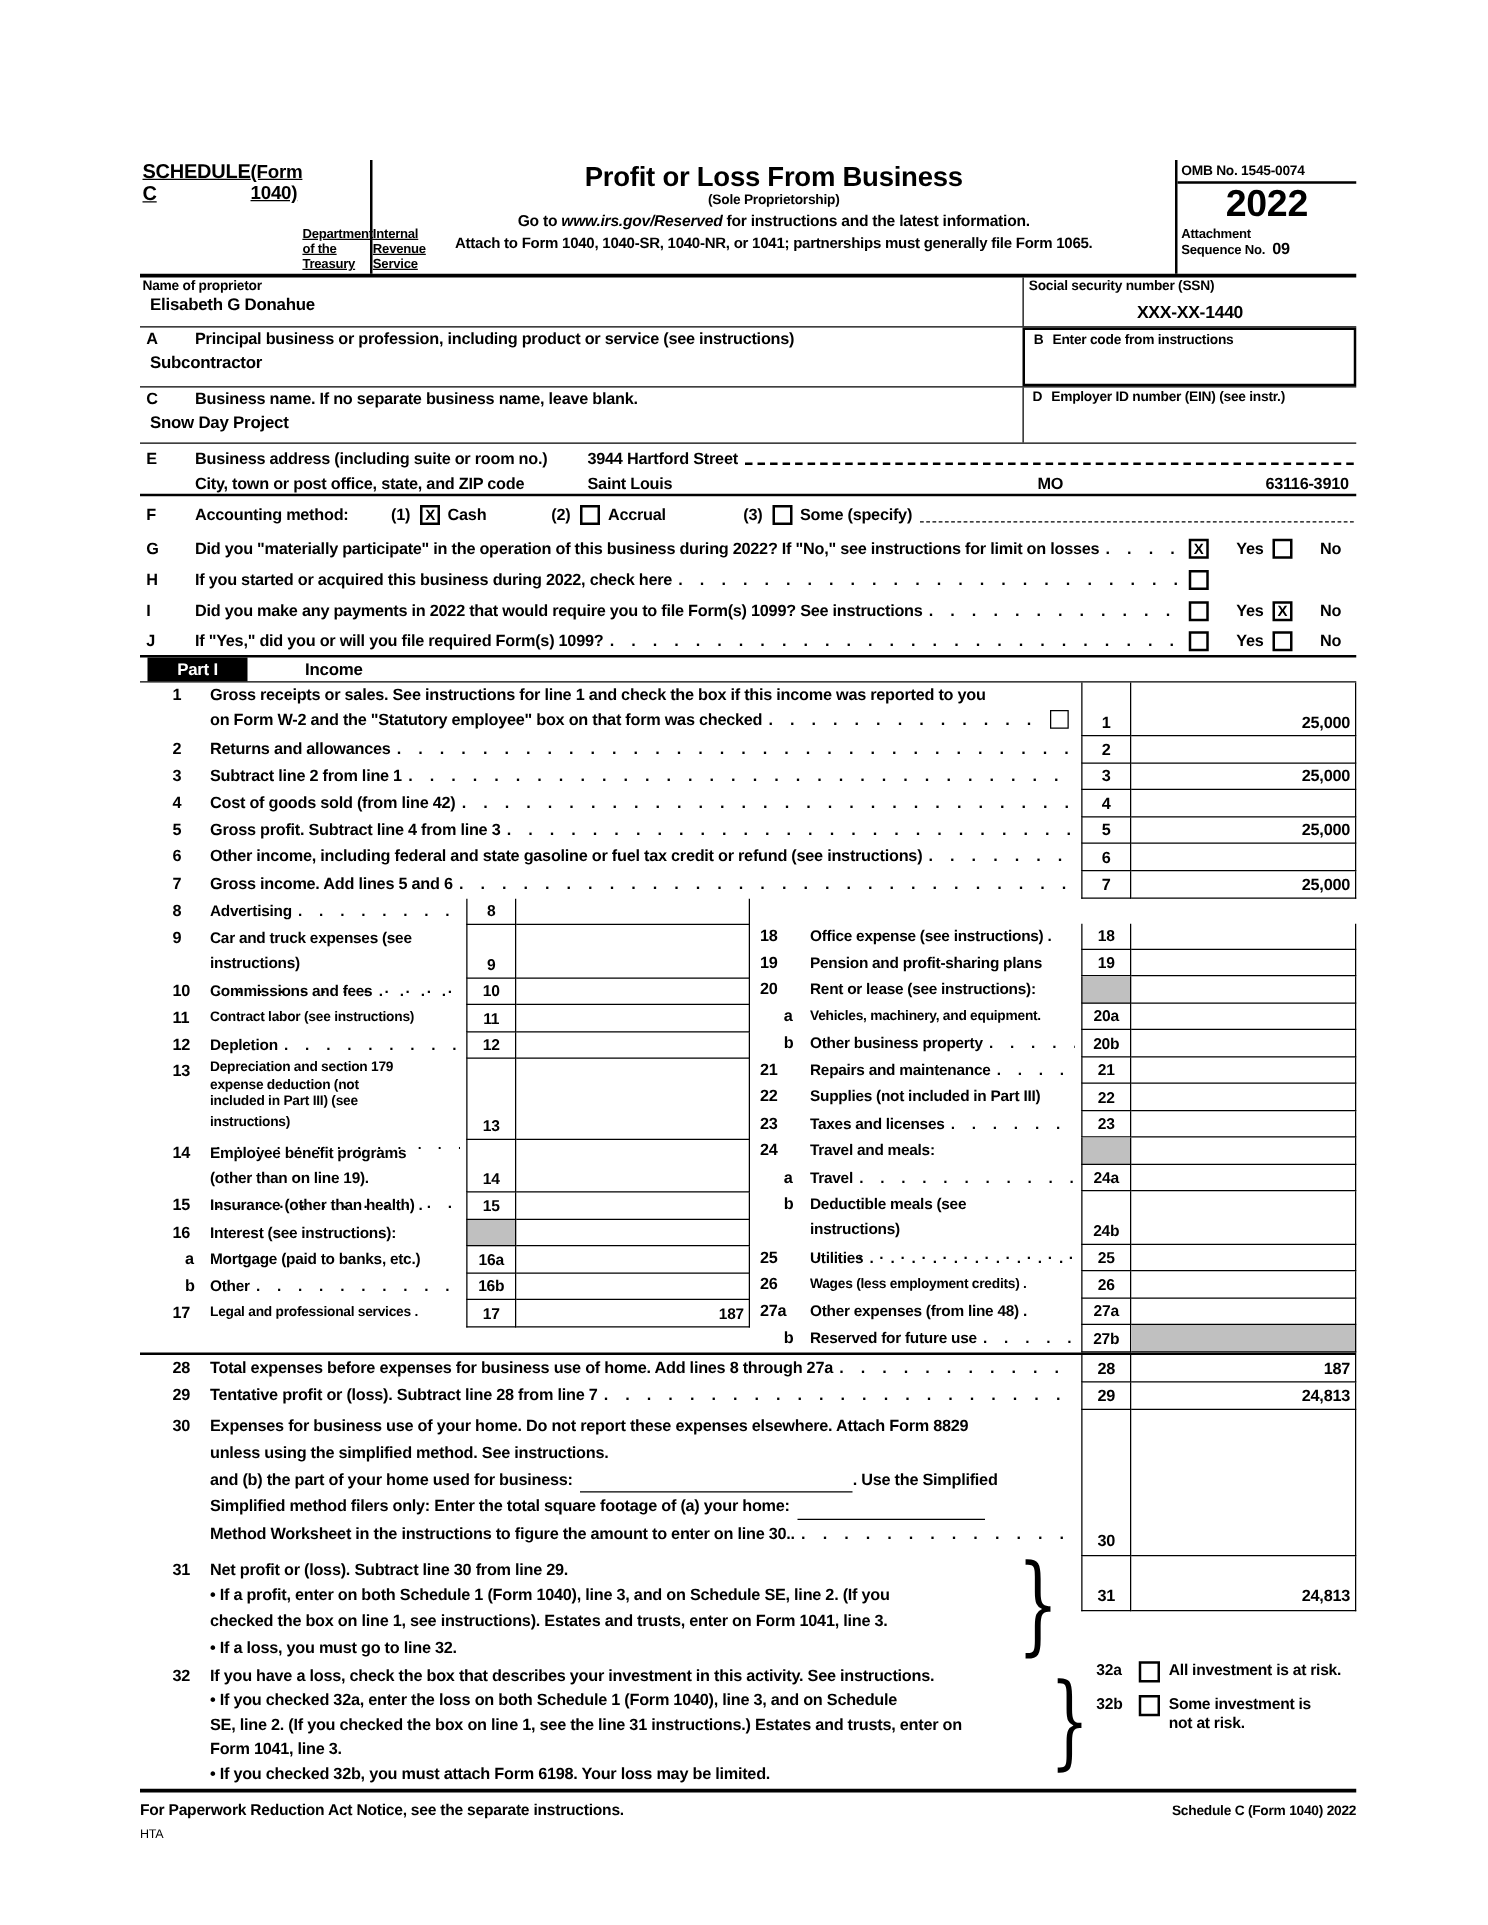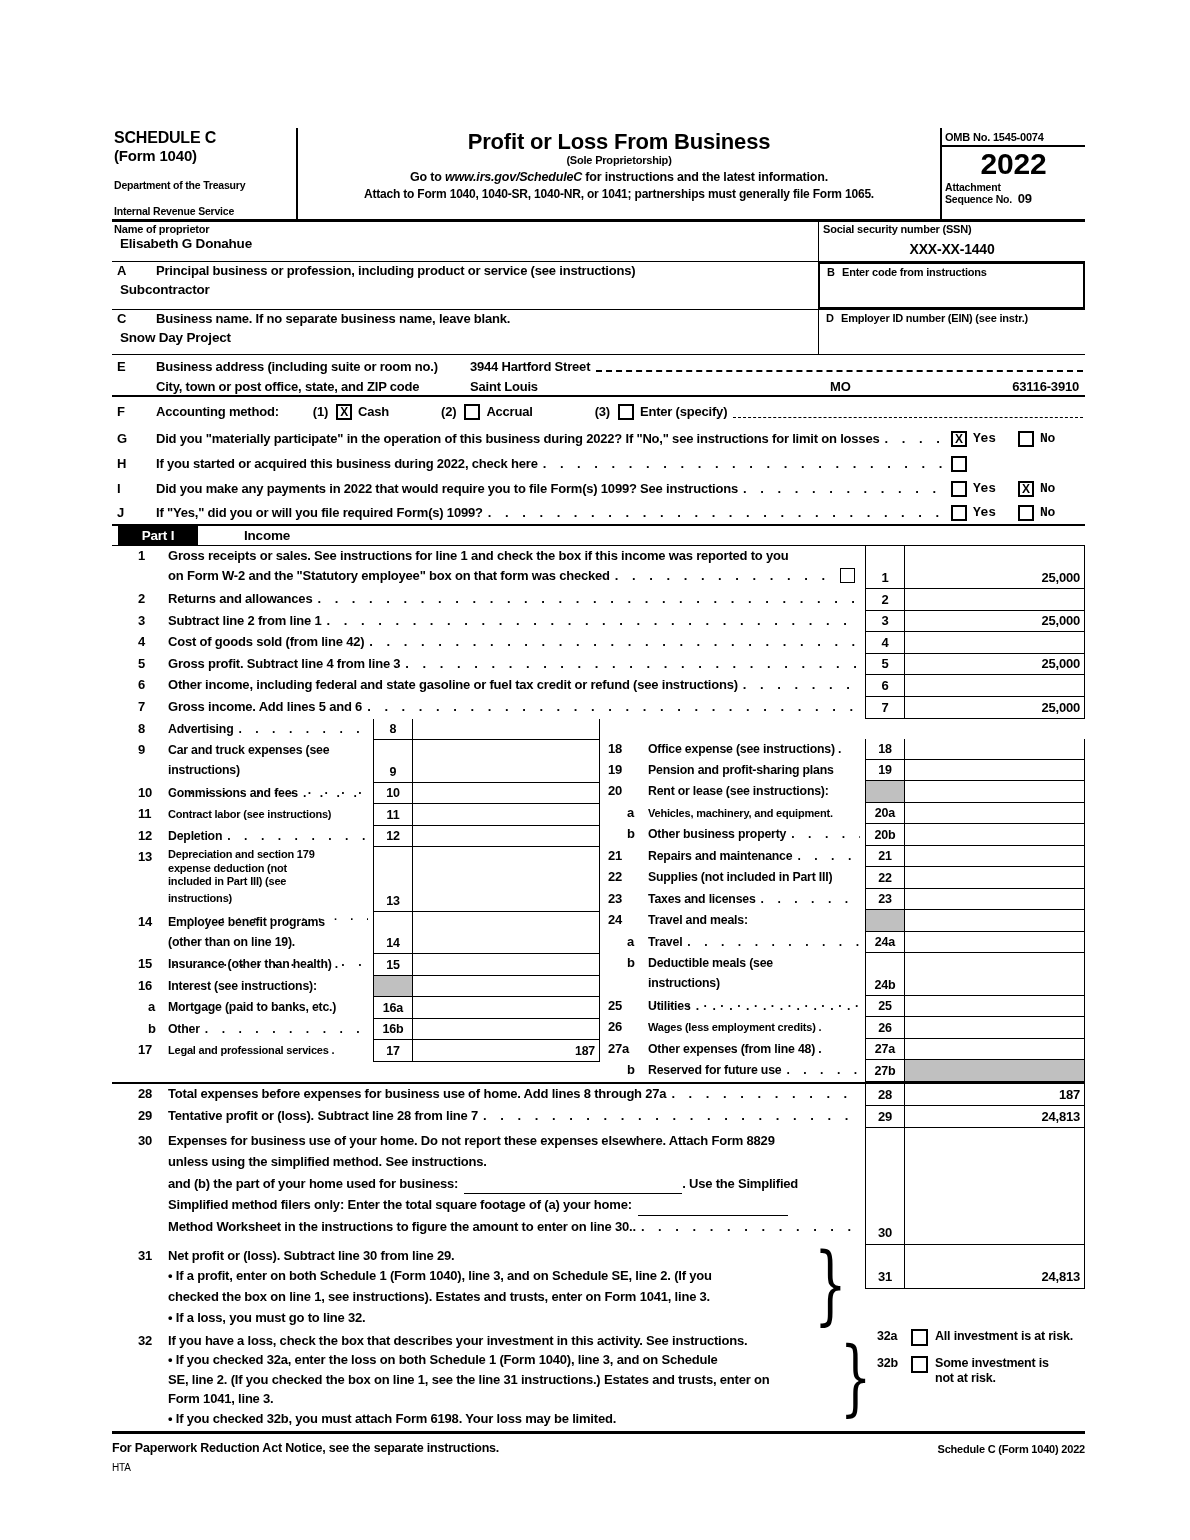--- a/index.html
+++ b/index.html
@@ -4,21 +4,21 @@
 <style>
   * { margin:0; padding:0; box-sizing:border-box; }
   html,body { background:#fff; }
   .page { position:relative; width:1190px; height:1540px; background:#fff; overflow:hidden;
           font-family:"Liberation Sans","DejaVu Sans",sans-serif; color:#000; font-weight:bold; letter-spacing:-0.2px; }
   .form { position:absolute; left:112px; top:128px; width:973px; font-size:13px; }
   .nw { white-space:nowrap; }
 
   
   .hdr { display:flex; border-bottom:3px solid #000; height:94px; }
-  .h-left { width:186px; border-right:2px solid #000; padding:1px 16px 2px 2px; display:flex; flex-direction:column; }
+  .h-left { width:186px; border-right:2px solid #000; padding:1px 16px 2px 2px; display:flex; flex-direction:row;text-decoration:underline; }
   .sched { font-size:16px; line-height:18px; }
   .f1040 { font-size:15px; line-height:17px; }
   .dept { font-size:10.5px; line-height:12px; margin-top:auto; }
   .h-center { flex:1; border-right:2px solid #000; text-align:center; padding-top:1px; }
   .h-title { font-size:22px; line-height:25px; }
   .h-sub { font-size:11px; line-height:12px; }
   .h-goto { font-size:12.5px; margin-top:4px; }
   .h-attach { font-size:12px; margin-top:3px; }
   .h-right { width:143px; }
   .omb { font-size:11px; padding:3px 3px 2px 3px; border-bottom:2px solid #000; }
@@ -50,21 +50,21 @@
   
   .frow { display:flex; align-items:center; height:29px; padding-left:2px; }
   .frow .cb { margin-left:8px; }
   .fnum { margin-left:34px; }
   .fnum2 { margin-left:52px; }
   .fnum3 { margin-left:62px; }
   .flbl { margin-left:6px; }
   .qrow { display:flex; align-items:center; height:25px; padding-left:2px; }
   .d { flex:1; overflow:hidden; white-space:nowrap; min-width:0; margin:0 5px; letter-spacing:5px; }
   .yn { display:flex; align-items:center; width:134px; flex-shrink:0; }
-  .ynlbl { width:52px; margin-left:6px;font-family:Liberation Mono, monospace; }
+  .ynlbl { width:52px; margin-left:22px; }
   .cb { width:16px; height:16px; border:2px solid #000; display:inline-flex; align-items:center;
         justify-content:center; font-size:12px; flex-shrink:0; line-height:12px; }
 
   
   .pbar { display:flex; align-items:center; height:22px; border-top:2px solid #000; border-bottom:1.5px solid #000; }
   .ptag { background:#000; color:#fff; width:80px; margin-left:6px; text-align:center; font-size:13.5px; height:19px; line-height:19px; }
   .ptitle { margin-left:46px; font-size:13.5px; }
   .ptitle2 { margin-left:14px; font-size:13.5px; text-decoration:underline; }
 
   
@@ -143,21 +143,21 @@
     <div class="hdr">
       <div class="h-left">
         <div class="sched">SCHEDULE C</div>
         <div class="f1040">(Form 1040)</div>
         <div class="dept">Department of the Treasury</div>
         <div class="dept">Internal Revenue Service</div>
       </div>
       <div class="h-center">
         <div class="h-title">Profit or Loss From Business</div>
         <div class="h-sub">(Sole Proprietorship)</div>
-        <div class="h-goto"><span style="font-weight: bold;">Go to </span><span style="font-weight: bold; font-style: italic;">www.irs.gov/ScheduleC</span><span style="font-weight: bold;"> for instructions and the latest information.</span></div>
+        <div class="h-goto"><span style="font-weight: bold;">Go to </span><span style="font-weight: bold; font-style: italic;">www.irs.gov/Reserved</span><span style="font-weight: bold;"> for instructions and the latest information.</span></div>
         <div class="h-attach">Attach to Form 1040, 1040-SR, 1040-NR, or 1041; partnerships must generally file Form 1065.</div>
       </div>
       <div class="h-right">
         <div class="omb">OMB No. 1545-0074</div>
         <div class="year">2022</div>
         <div class="attach-seq">
           <span>Attachment</span><br>
           <span>Sequence No.</span>
           <span class="seqno">09</span>
         </div>
@@ -217,21 +217,21 @@
       <span class="ltr">F</span>
       <span>Accounting method:</span>
       <span class="fnum">(1)</span>
       <span class="cb">X</span>
       <span class="flbl">Cash</span>
       <span class="fnum2">(2)</span>
       <span class="cb"></span>
       <span class="flbl">Accrual</span>
       <span class="fnum3">(3)</span>
       <span class="cb"></span>
-      <span class="flbl">Enter (specify)</span>
+      <span class="flbl">Some (specify)</span>
       <span class="dashfill" style="border-bottom-width:1.5px;"></span>
     </div>
 
     <div class="qrow">
       <span class="ltr">G</span>
       <span class="nw">Did you "materially participate" in the operation of this business during 2022? If "No," see instructions for limit on losses</span>
       <span class="d"> . . . . . . . . . . . . . . . . . . . . . . . . . . . . . . . . . . . . . . . . . . . . . . . . . . . . . . . . . . . . . . . . . . . . . . . . . . . . . . . .</span>
       <span class="yn">
         <span class="cb">X</span>
         <span class="ynlbl">Yes</span>

